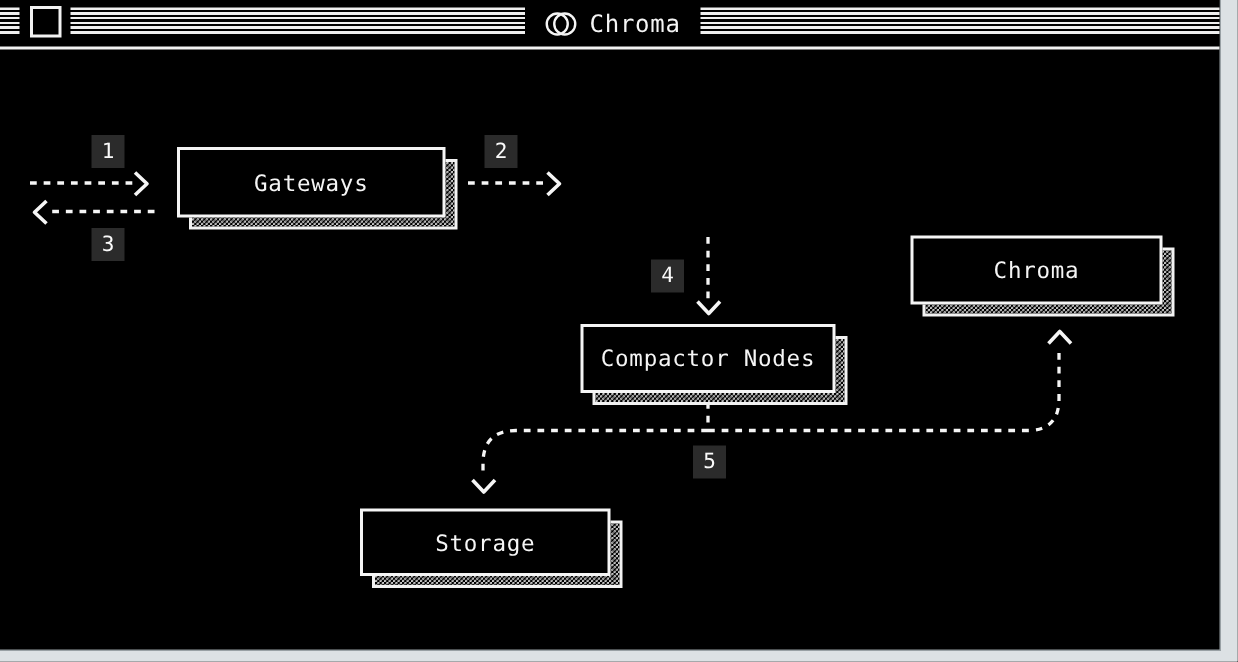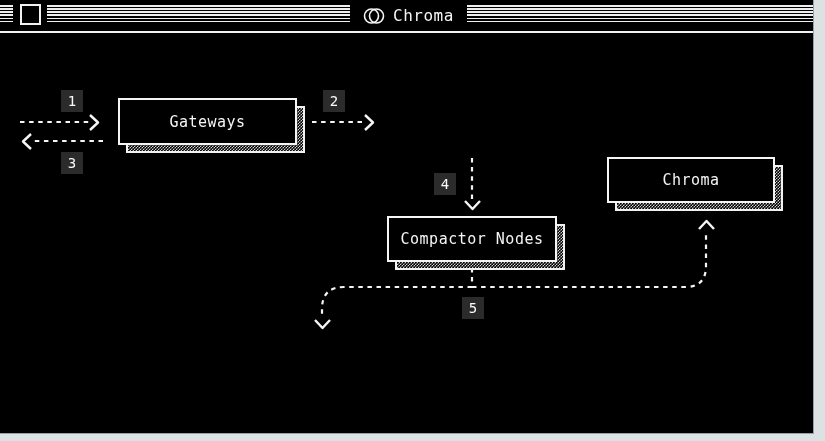--- a/index.html
+++ b/index.html
@@ -118,20 +118,24 @@
         <div class="node-face">Gateways</div>
       </div>
       <div class="node n-sysdb">
         <div class="node-shadow"></div>
         <div class="node-face">Chroma</div>
       </div>
       <div class="node n-compactor">
         <div class="node-shadow"></div>
         <div class="node-face">Compactor Nodes</div>
       </div>
+      <div class="node n-storage">
+        <div class="node-shadow"></div>
+        <div class="node-face">Storage</div>
+      </div>
 
       <div class="badge b1">1</div>
       <div class="badge b2">2</div>
       <div class="badge b3">3</div>
       <div class="badge b4">4</div>
       <div class="badge b5">5</div>
 
     </div>
   </div>
 </div>

